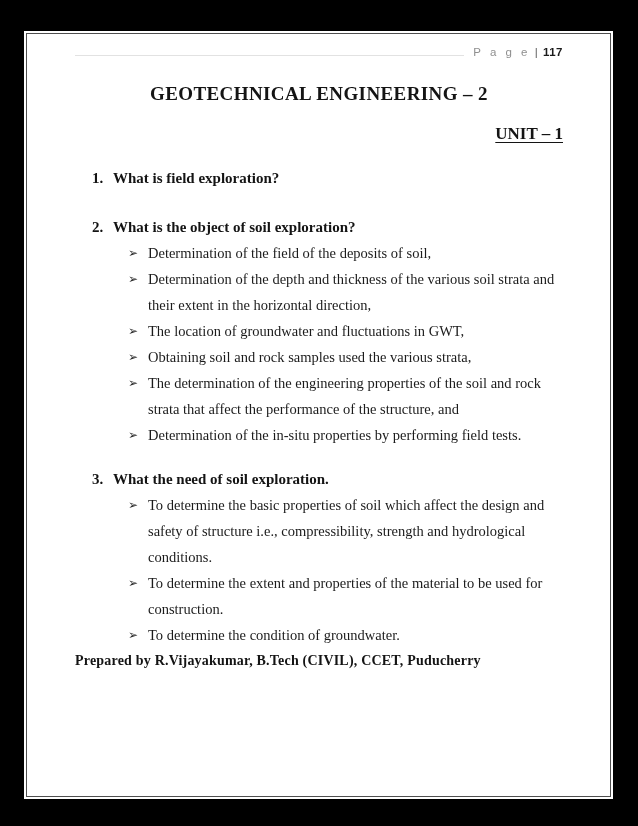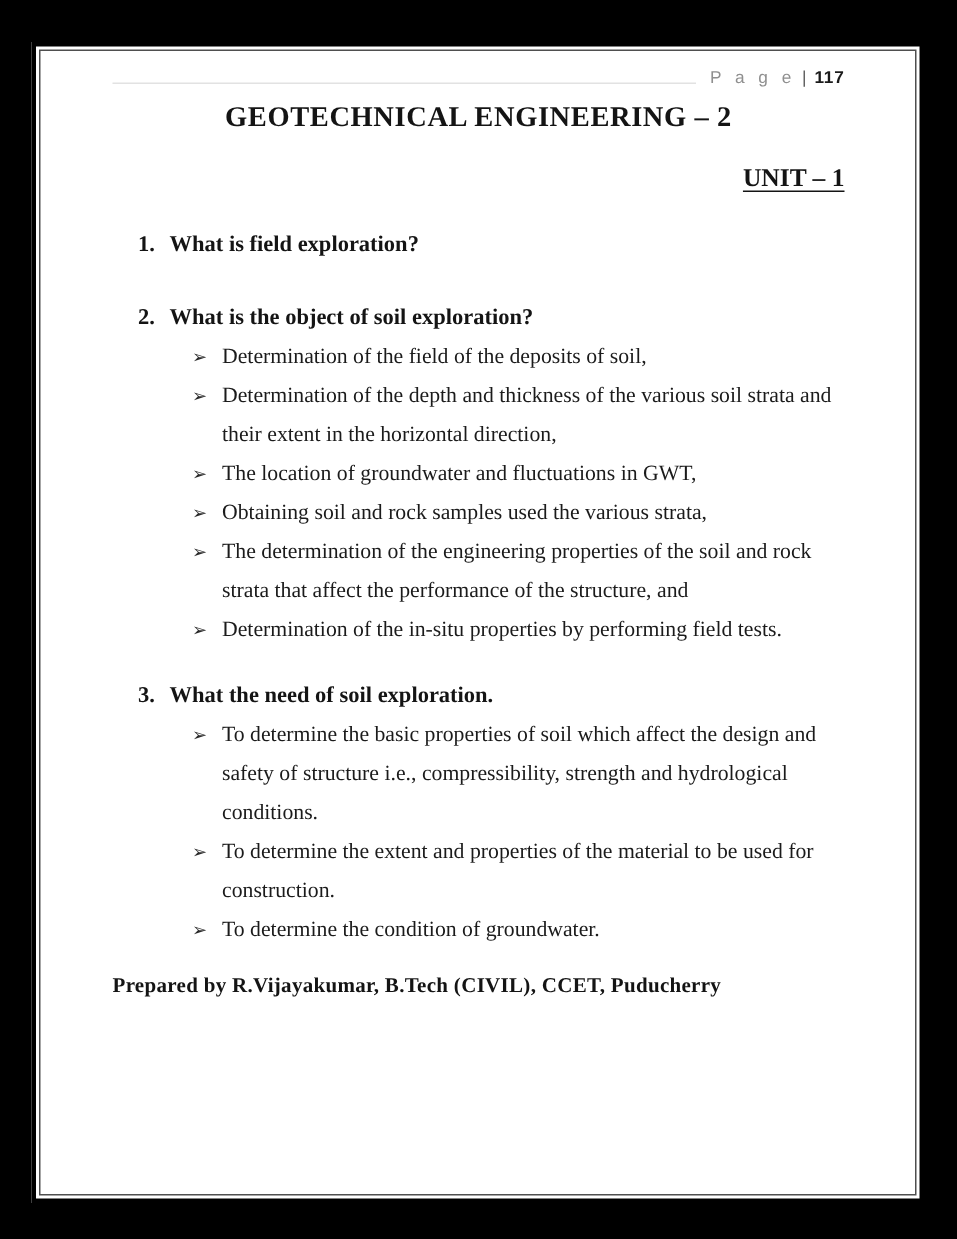--- a/index.html
+++ b/index.html
@@ -33,21 +33,21 @@
     font-family: "Liberation Sans", sans-serif;
   }
   .header-rule { flex: 1 1 auto; border-bottom: 1px solid #e2e2e2; margin-bottom: 4px; }
   .header-text { white-space: nowrap; padding-left: 9px; font-size: 11.5px; line-height: 15px; }
   .pg-label { color: #8f8f8f; letter-spacing: 3px; }
   .pg-sep { color: #5a5a5a; padding: 0 2px 0 1px; }
   .pg-num { color: #1b1b1b; font-weight: bold; letter-spacing: 0.5px; }
 
   
   .doc-title {
-    margin-top: 6px;
+    margin-top: 21px;
     text-align: center;
     font-size: 19px; font-weight: bold;
     letter-spacing: 0.4px;
     line-height: 26px;
     color: #141414;
   }
   .unit-title {
     margin-top: 14px;
     text-align: right;
     font-size: 17px; font-weight: bold;
@@ -76,21 +76,21 @@
   .bullet-marker {
     flex: 0 0 auto; width: 20px;
     font-family: "DejaVu Sans", sans-serif;
     font-size: 12px; line-height: 26px;
     color: #2a2a2a;
   }
   .bullet-text { flex: 1 1 auto; }
 
   
   .page-footer {
-    margin-top: 12px;
+    margin-top: 0;
     font-size: 14px; font-weight: bold;
     line-height: 26px;
     color: #141414;
     letter-spacing: 0.2px;
   }
 </style>
 </head>
 <body>
 
 <div class="canvas">

